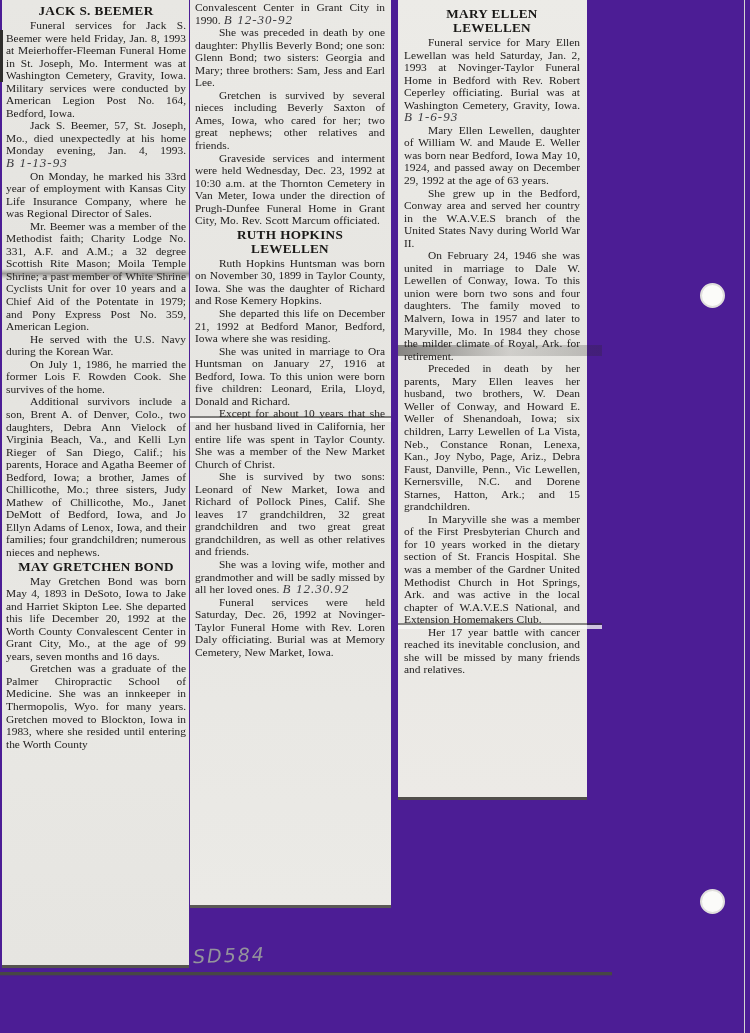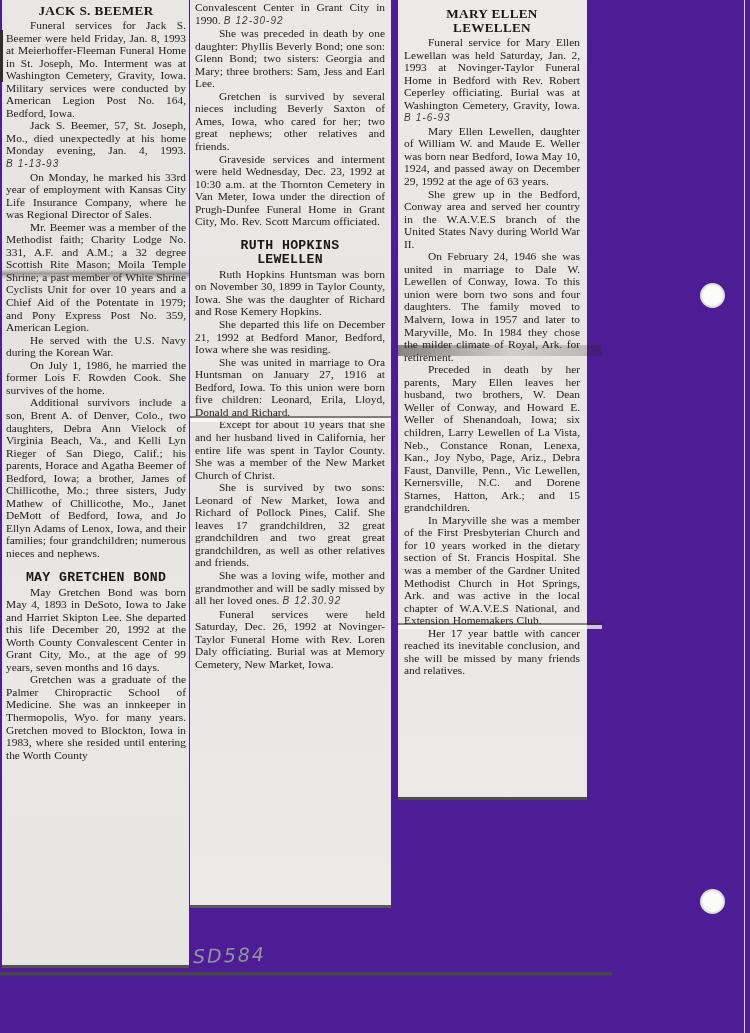--- a/index.html
+++ b/index.html
@@ -32,24 +32,24 @@
     padding:5px 7px 0 6px; box-sizing:border-box;
     background:linear-gradient(180deg,#ecebe7,#e7e6e2 40%,#eceae6);
     border-bottom:3px solid #504e4a;
   }
   .para { margin:0; text-indent:24px; }
   .para.noindent { text-indent:0; }
   .obit-title {
     margin:2px 0 1px 0; text-align:center; font-weight:bold;
     font-size:13.2px; line-height:14px; letter-spacing:0.3px; color:#191816;
   }
-  .obit-title.spaced { margin-top:11px;font-family:Liberation Mono, monospace; }
+  .obit-title.spaced { margin-top:1px; }
   .hand {
-    font-family:Liberation Sans, sans-serif; font-style:italic;
-    font-size:10px; color:#3c3c40; letter-spacing:1px; white-space:nowrap;
+    font-family:Liberation Serif, serif; font-style:italic;
+    font-size:13px; color:#3c3c40; letter-spacing:1px; white-space:nowrap;
   }
   #catalog-code {
     position:absolute; left:193px; top:944px;
     font-family:"DejaVu Sans",sans-serif; font-style:italic;
     font-size:19px; color:#94949c; letter-spacing:2px;
     transform:rotate(-2deg);
   }
   
   .seam { position:absolute; pointer-events:none; }
   #seam-left-sales {

